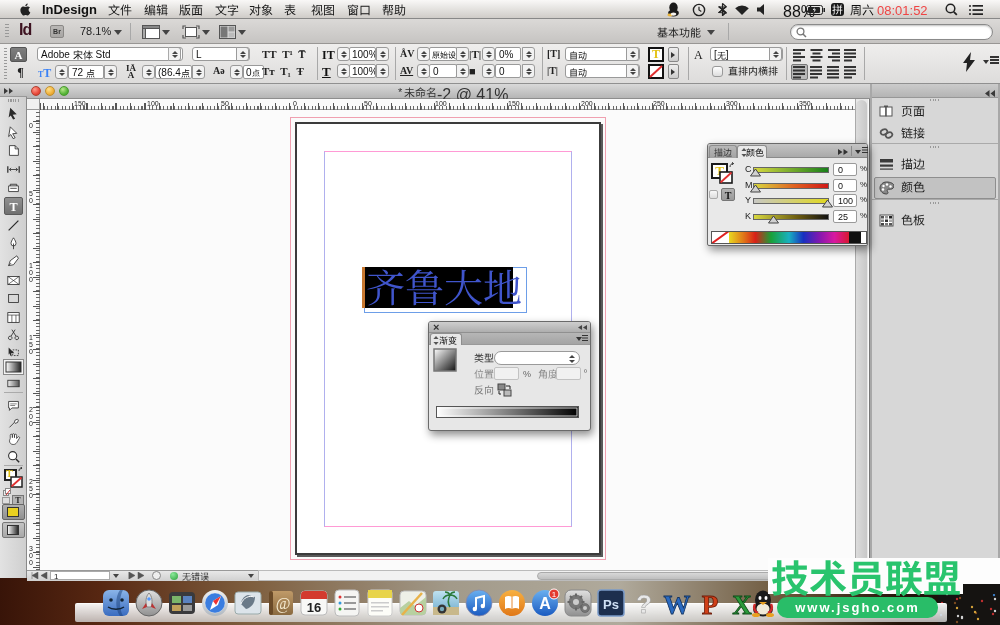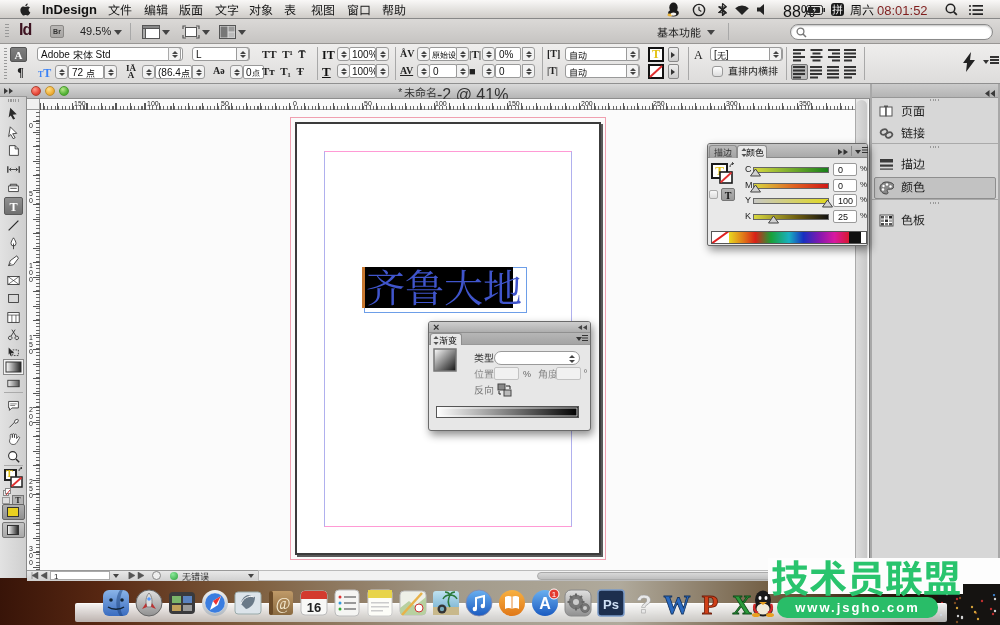--- a/index.html
+++ b/index.html
@@ -150,40 +150,40 @@
     <path d="M8.6 2.2 6.8 5h1.7l-1 2.8 2.6-3.2H8.4z" fill="#fff"></path>
   </svg>
 <div class="abs" style="left:831px;top:3px;width:13px;height:13px;background:#1a1a1a;border-radius:3px"></div>
 <svg style="position:absolute;left:832px;top:4px;fill:#fff;" width="11" height="11" viewBox="0 0 500 500" preserveAspectRatio="none">
     <use href="#a62fc" x="0"></use>
   </svg>
 <svg style="position:absolute;left:850px;top:4px;fill:#111;" width="24" height="12" viewBox="0 0 1000 500" preserveAspectRatio="none">
     <use href="#a5468" x="0"></use>
     <use href="#a516d" x="500"></use>
   </svg>
-<div class="abs" style="left:877px;top:3px;font-size:13px;color:#7f1d1d">08:01:52</div>
+<div class="abs" style="left:877px;top:3px;font-size:13px;color:#ef4444">08:01:52</div>
 <svg class="abs" style="left:945px;top:3px" width="13" height="13" viewBox="0 0 13 13">
     <circle cx="5.5" cy="5.5" r="4.3" fill="none" stroke="#222" stroke-width="1.5"></circle>
     <path d="M8.8 8.8l3 3" stroke="#222" stroke-width="1.8"></path>
   </svg>
 <svg class="abs" style="left:969px;top:5px" width="14" height="10" viewBox="0 0 14 10">
     <g fill="#222">
       <circle cx="1" cy="1" r="1"></circle>
       <rect x="3.5" width="10.5" height="1.7"></rect>
       <circle cx="1" cy="5" r="1"></circle>
       <rect x="3.5" y="4.2" width="10.5" height="1.7"></rect>
       <circle cx="1" cy="9" r="1"></circle>
       <rect x="3.5" y="8.3" width="10.5" height="1.7"></rect>
     </g>
   </svg>
 <div class="abs" style="left:0;top:19px;width:1000px;height:25px;background:linear-gradient(#dbd9d7,#c6c4c2);border-bottom:1px solid #989694"></div>
 <div class="abs" style="left:5px;top:24px;width:4px;height:14px;background:repeating-linear-gradient(#999 0,#999 1px,transparent 1px,transparent 3px)"></div>
 <div class="abs" style="left:19px;top:21px;font-size:16px;font-weight:bold;color:#3d1220;letter-spacing:-1px">Id</div>
 <div class="abs" style="left:50px;top:25px;width:14px;height:13px;background:linear-gradient(#b9b7b5,#a8a6a4);border:1px solid #8a8886;border-radius:2px;font-size:7px;font-weight:bold;color:#333;text-align:center;line-height:12px">Br</div>
-<div class="abs" style="left:80px;top:25px;font-size:11px;color:#222">49.5%</div>
+<div class="abs" style="left:80px;top:25px;font-size:11px;color:#222">78.1%</div>
 <div class="abs" style="left:114px;top:30px;border:4px solid transparent;border-top:5px solid #444"></div>
 <div class="sep" style="left:130px;top:23px;height:17px"></div>
 <svg class="abs" style="left:142px;top:25px" width="18" height="14" viewBox="0 0 18 14">
     <rect x="0.5" y="0.5" width="17" height="13" fill="#fff" stroke="#555"></rect>
     <rect x="0.5" y="0.5" width="17" height="3" fill="#888" stroke="#555"></rect>
     <rect x="0.5" y="3.5" width="3" height="10" fill="#aaa" stroke="#555"></rect>
   </svg>
 <div class="abs" style="left:162px;top:30px;border:4px solid transparent;border-top:5px solid #444"></div>
 <svg class="abs" style="left:182px;top:25px" width="18" height="14" viewBox="0 0 18 14">
     <rect x="3.5" y="2.5" width="11" height="9" fill="#fff" stroke="#555"></rect>

